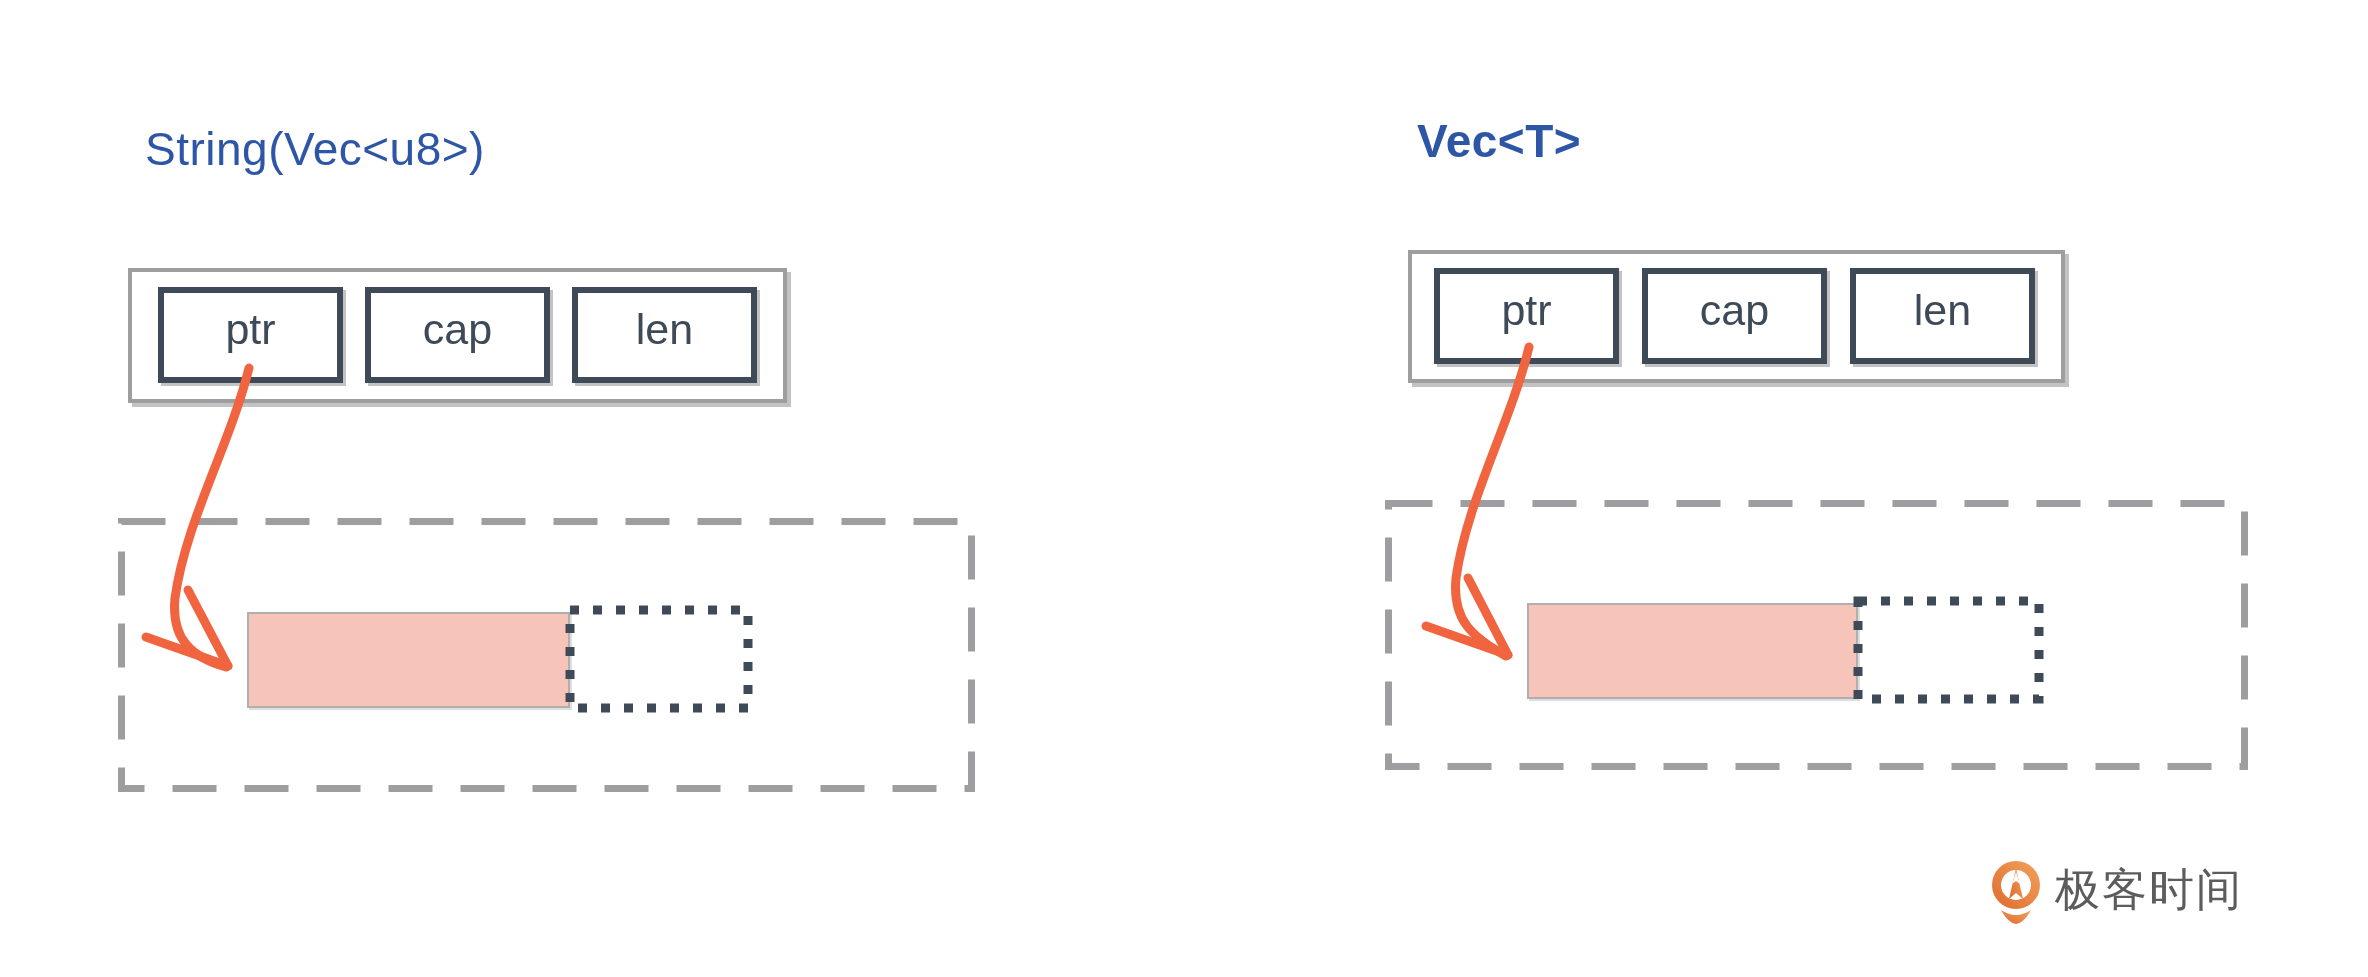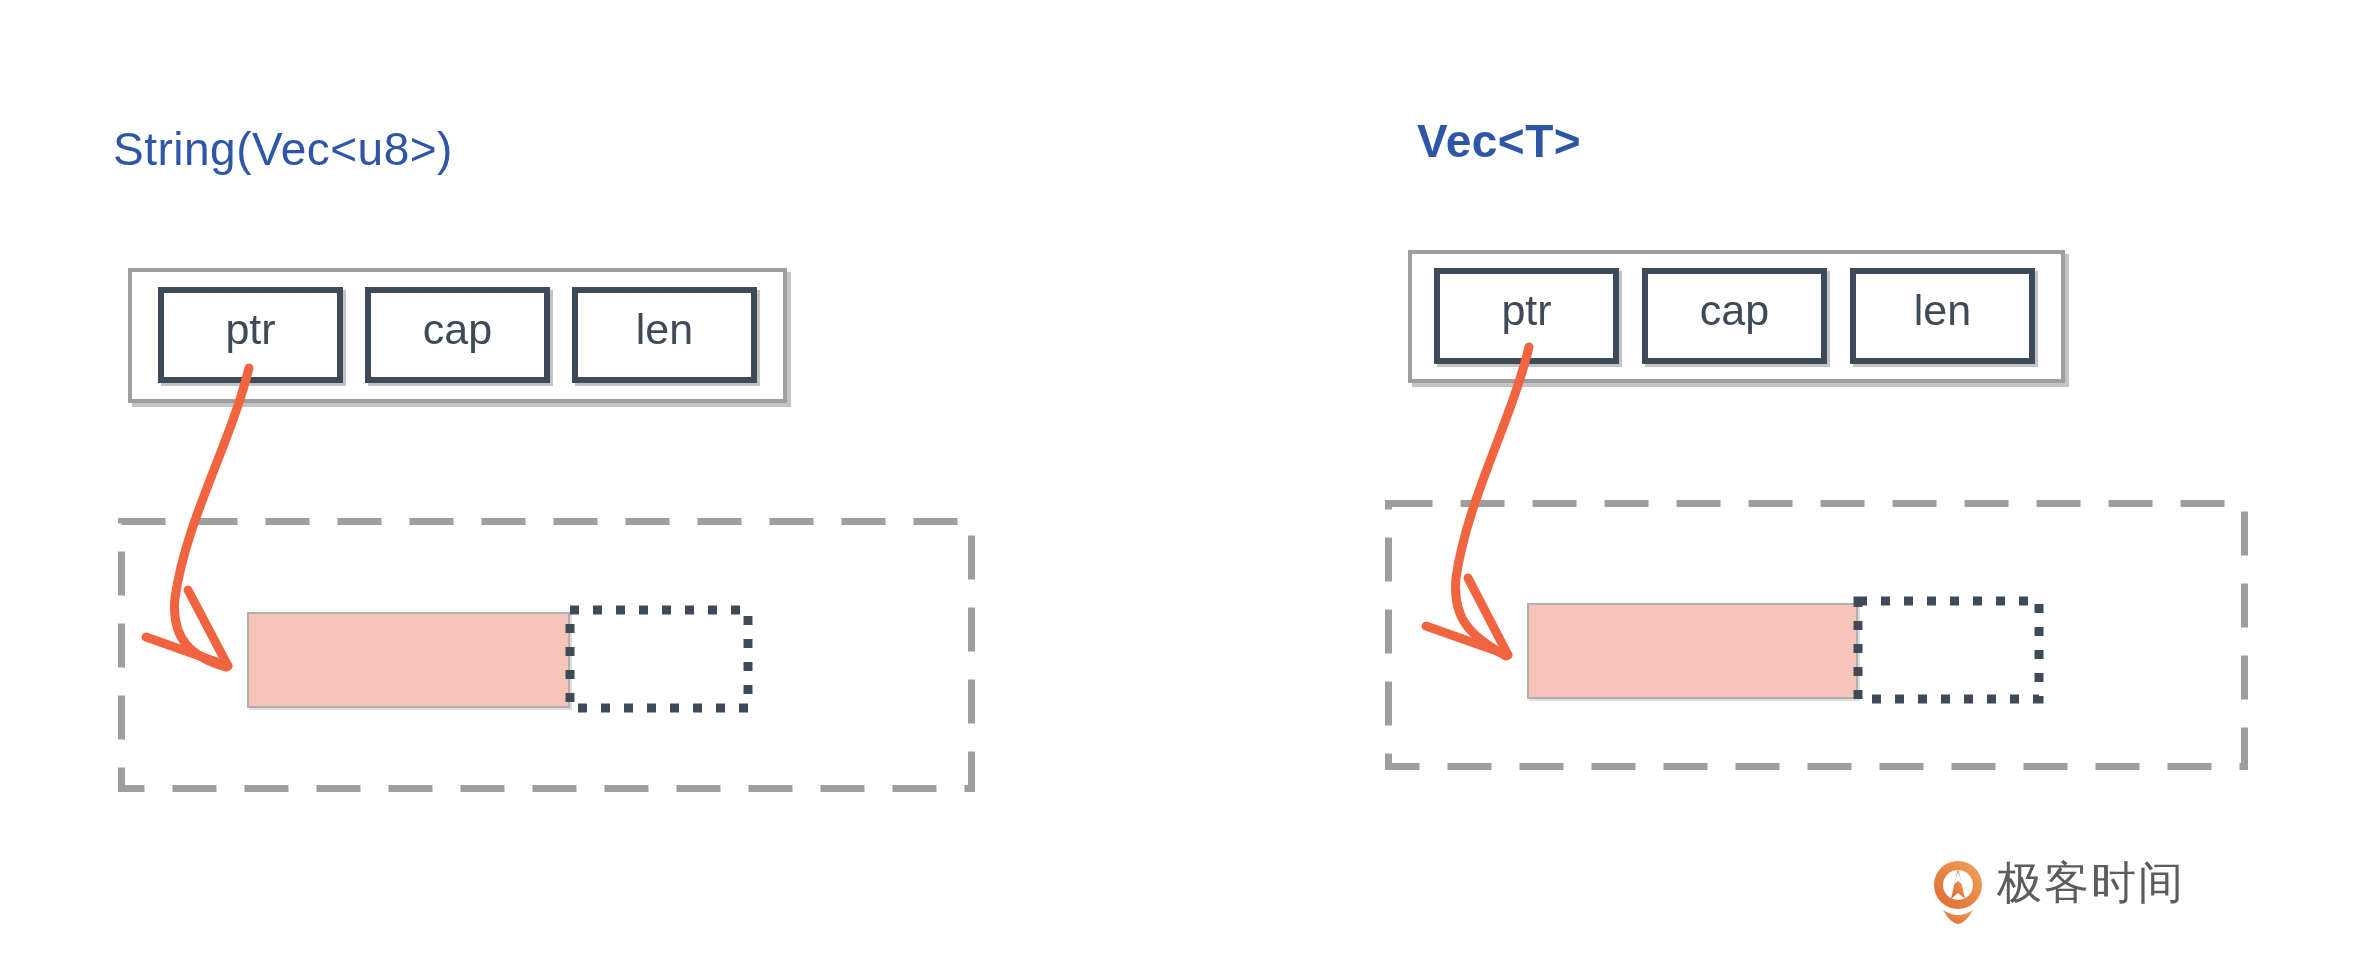--- a/index.html
+++ b/index.html
@@ -9,21 +9,21 @@
     font-family: "Liberation Sans", "DejaVu Sans", sans-serif;
   }
   .panel-title {
     position: absolute;
     font-size: 46px;
     font-weight: 500;
     color: #2E56A6;
     letter-spacing: 0.5px;
     white-space: nowrap;
   }
-  #title-left  { left: 113px;  top: 122px; }
+  #title-left  { left: 145px;  top: 122px; }
   #title-right { left: 1417px; top: 114px; font-weight: bold; }
 
   .struct-box {
     position: absolute;
     box-sizing: border-box;
     border: 4px solid #9E9EA0;
     background: #ffffff;
     box-shadow: 4px 4px 0 rgba(145,145,145,0.55);
     display: flex;
     justify-content: space-between;
@@ -55,22 +55,22 @@
   #buffer-right { left: 1527px; top: 603px; width: 331px; height: 96px; }
 
   #overlay {
     position: absolute; left: 0; top: 0;
     width: 2368px; height: 977px;
     pointer-events: none;
   }
 
   .logo {
     position: absolute;
-    left: 1932px; top: 860px;
-    display: flex; align-items: flex-start;
+    left: 1990px; top: 860px;
+    display: flex; align-items: center;
     gap: 13px;
   }
   .logo-text {
     font-size: 45px;
     color: #5C5C5C;
     letter-spacing: 2px;
     font-family: "DejaVu Sans", "Liberation Sans", sans-serif;
     line-height: 1;
     padding-bottom: 6px;
     white-space: nowrap;

